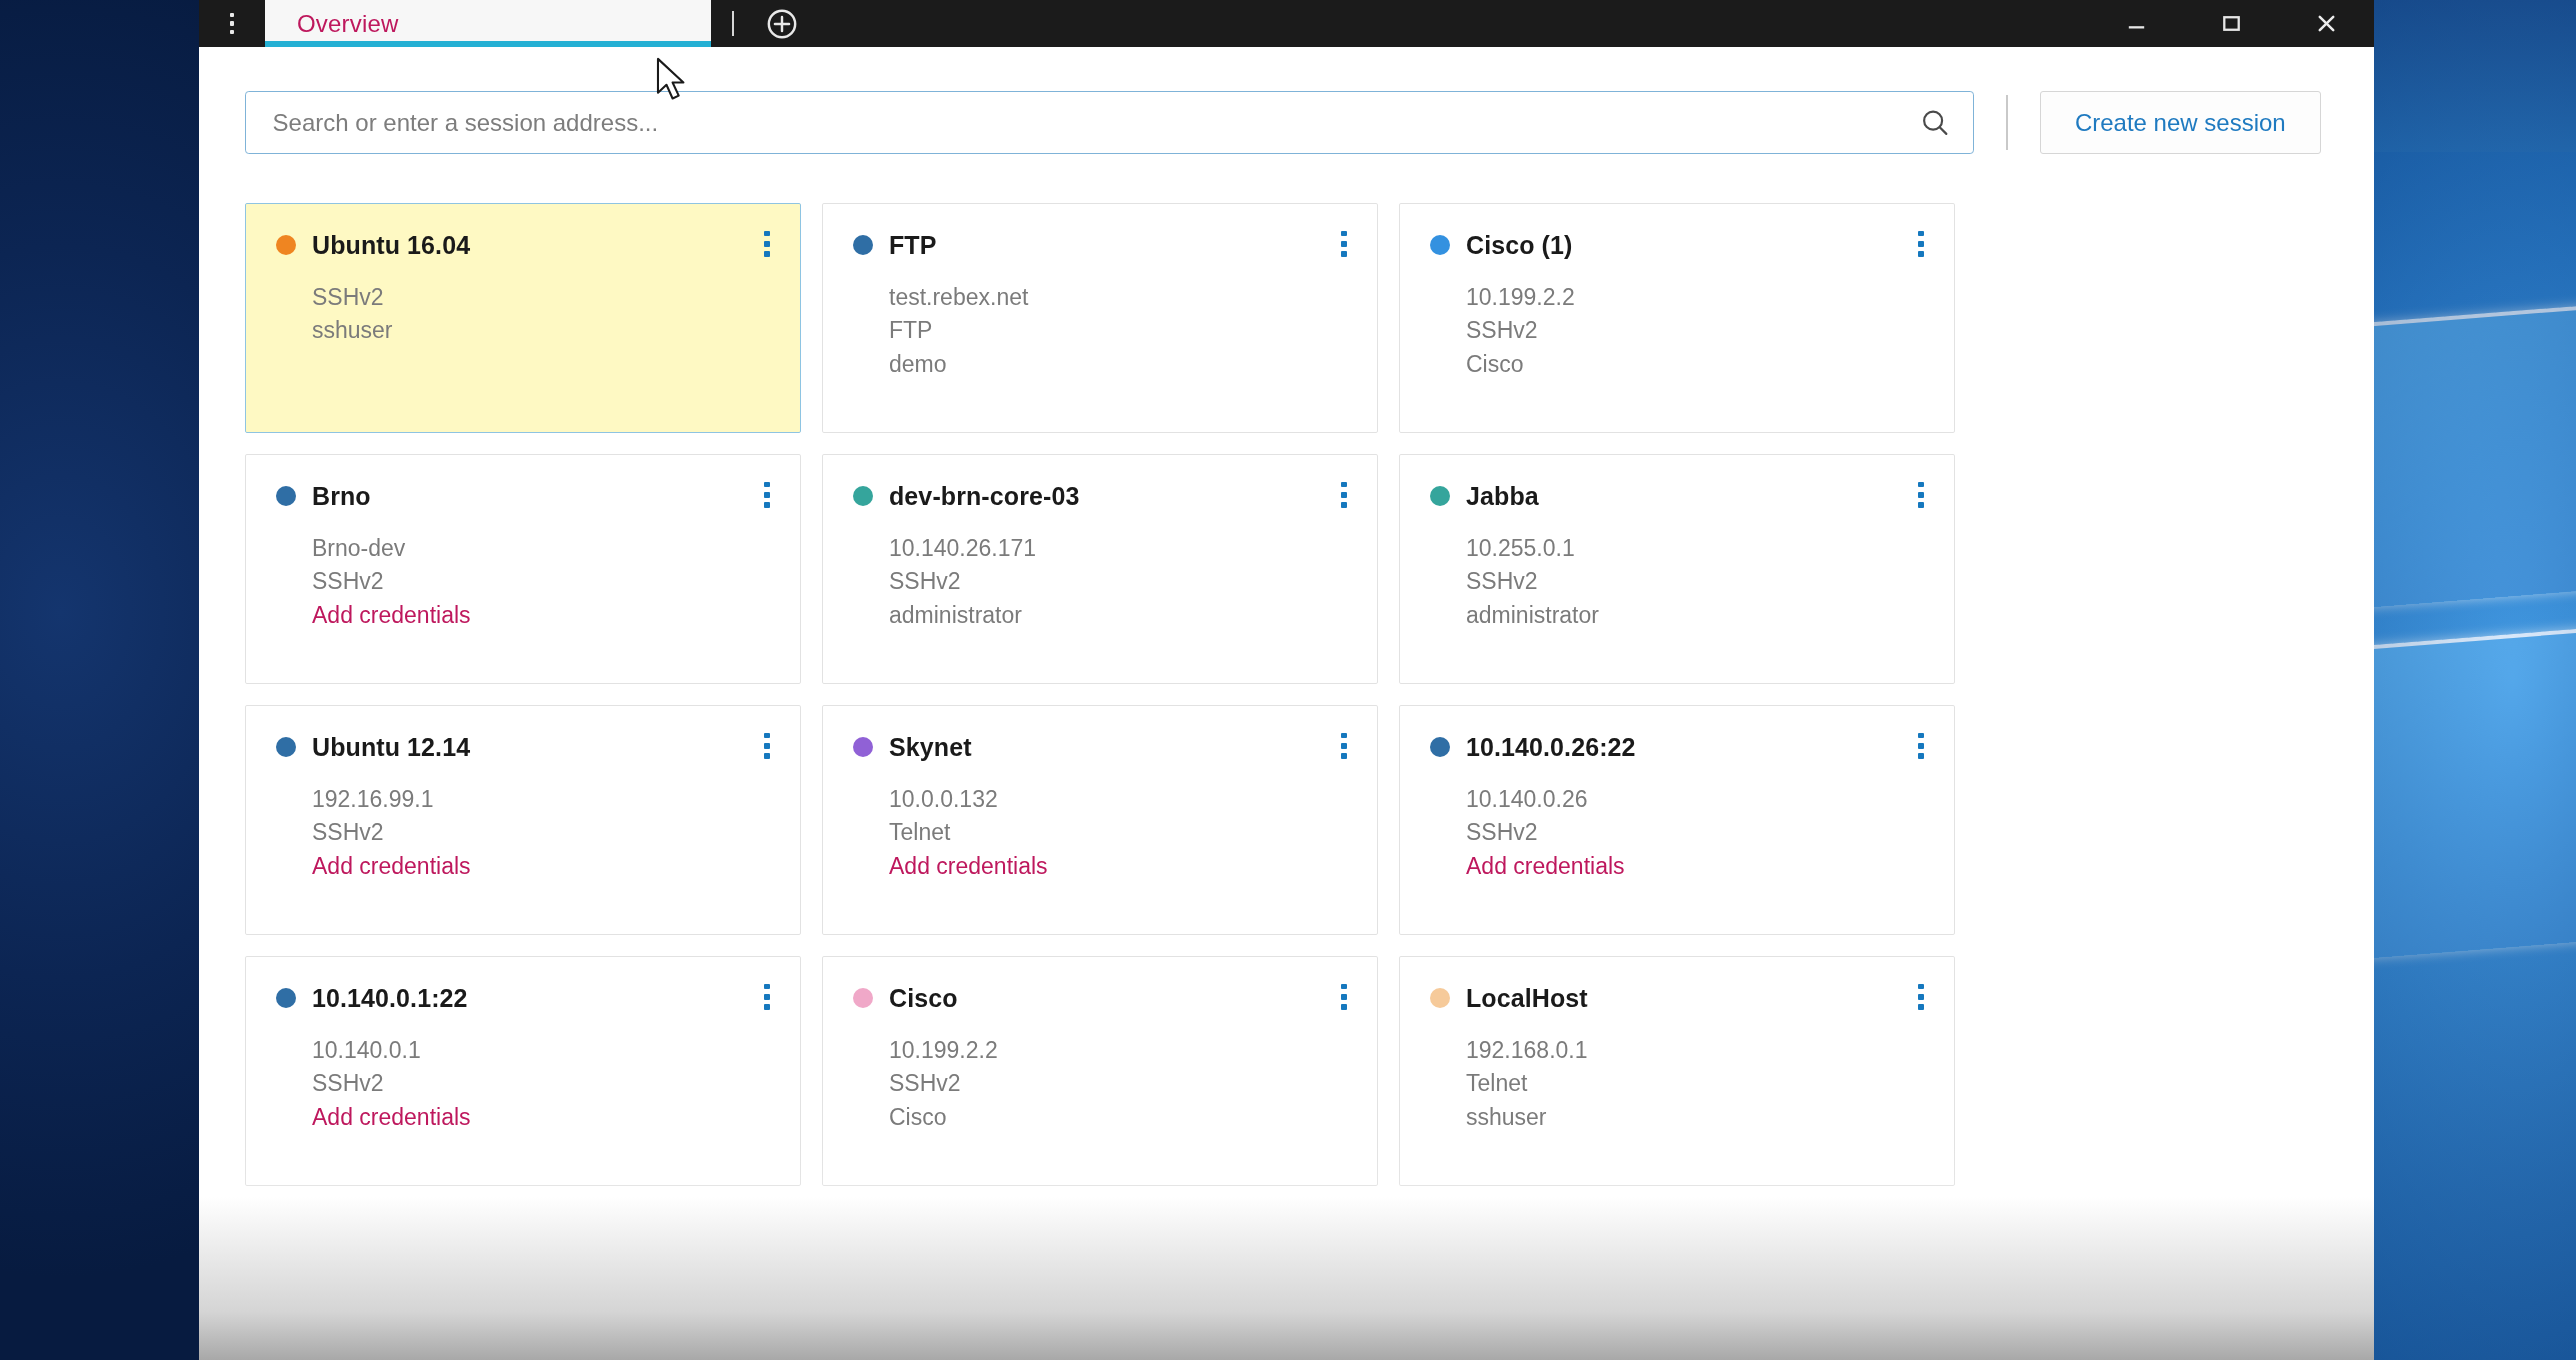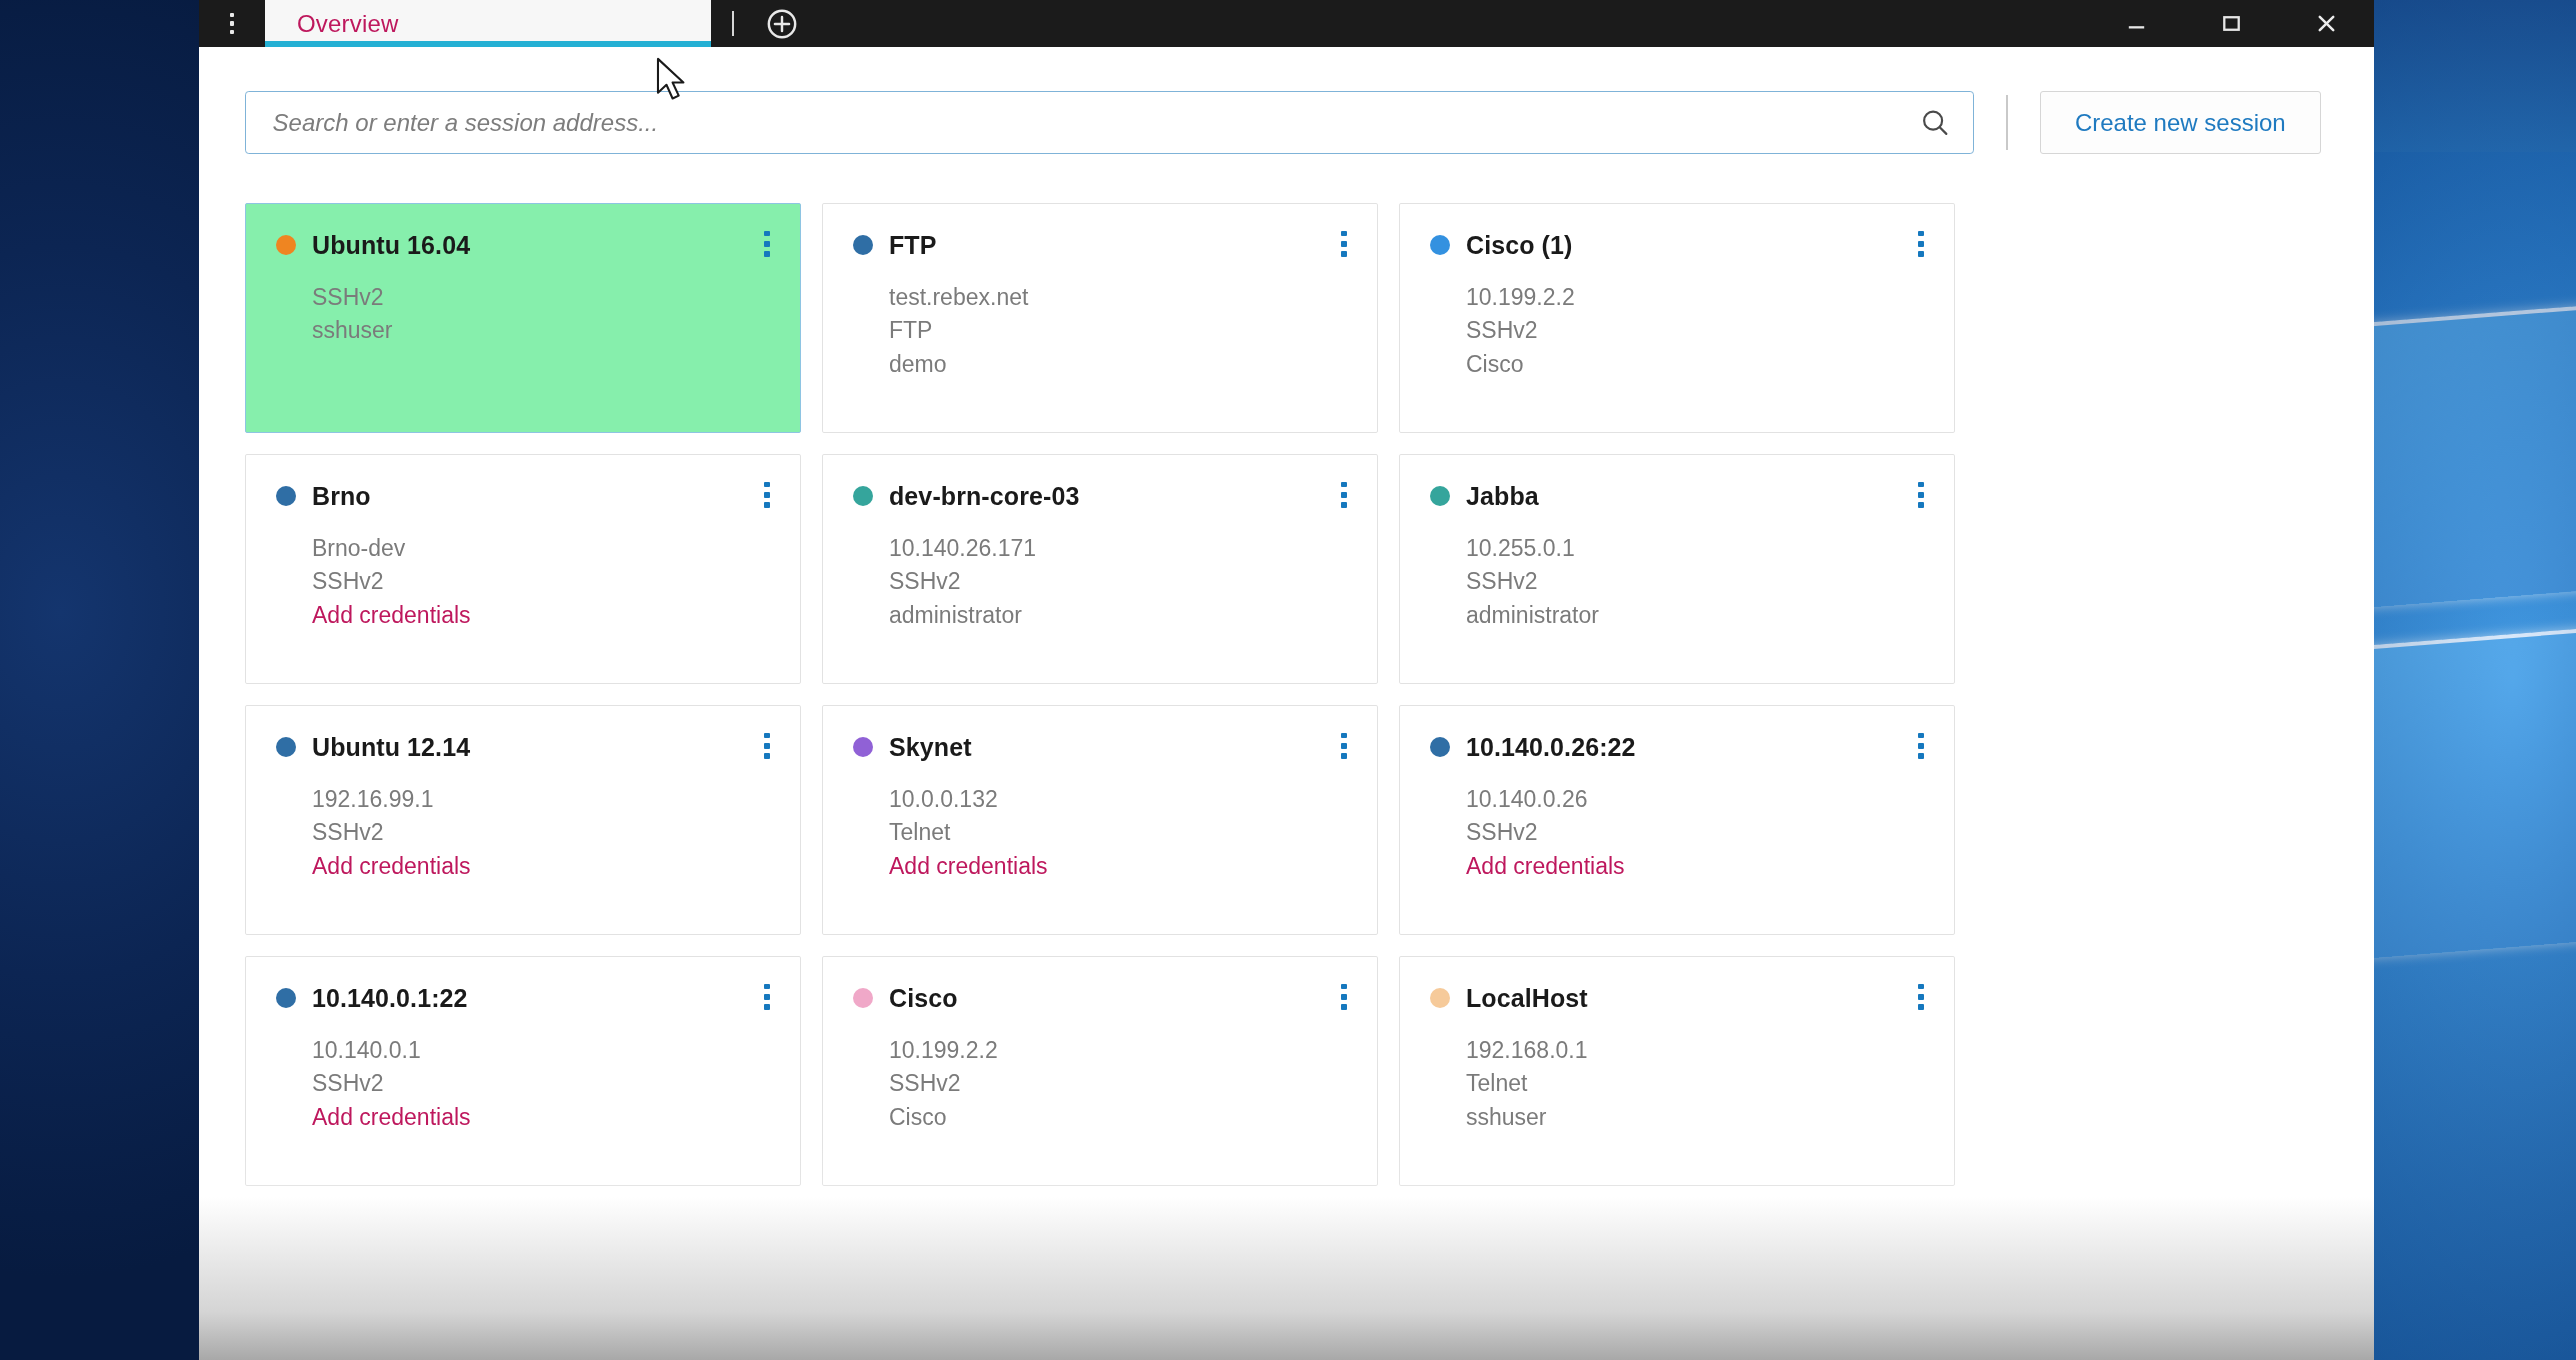--- a/index.html
+++ b/index.html
@@ -153,21 +153,21 @@
     border-radius: 3.8px;
     background: #ffffff;
     display: flex; align-items: center;
     padding: 0 21px 0 26.6px;
     cursor: text;
   }
   #search-input {
     flex: 1 1 auto;
     border: none; outline: none; background: transparent;
     font-family: "Liberation Sans", sans-serif;
-    font-size: 24px; color: #3b3b3b; font-style: italic;
+    font-size: 24px; color: #3b3b3b;
   }
   #search-input::placeholder { color: #7d7d7d; }
   #search-icon { display: flex; align-items: center; }
   #search-divider {
     width: 1.9px; height: 55px; background: #c9c9c9;
     margin: 0 32px;
   }
   #create-session-button {
     height: 63px;
     padding: 0 34px;
@@ -190,21 +190,21 @@
   .session-card {
     height: 230px;
     background: #ffffff;
     border: 0.9px solid #e2e2e2;
     border-radius: 1.9px;
     position: relative;
     padding: 26.6px 28.5px 0 30px;
     cursor: pointer;
   }
   .session-card.selected {
-    background: #86efac;
+    background: #fef9c3;
     border: 1.9px solid #8ec4e2;
   }
   .card-head {
     display: flex; align-items: center; gap: 16px;
   }
   .status-dot {
     width: 20px; height: 20px; border-radius: 50%;
     flex: 0 0 auto;
   }
   .card-title {

